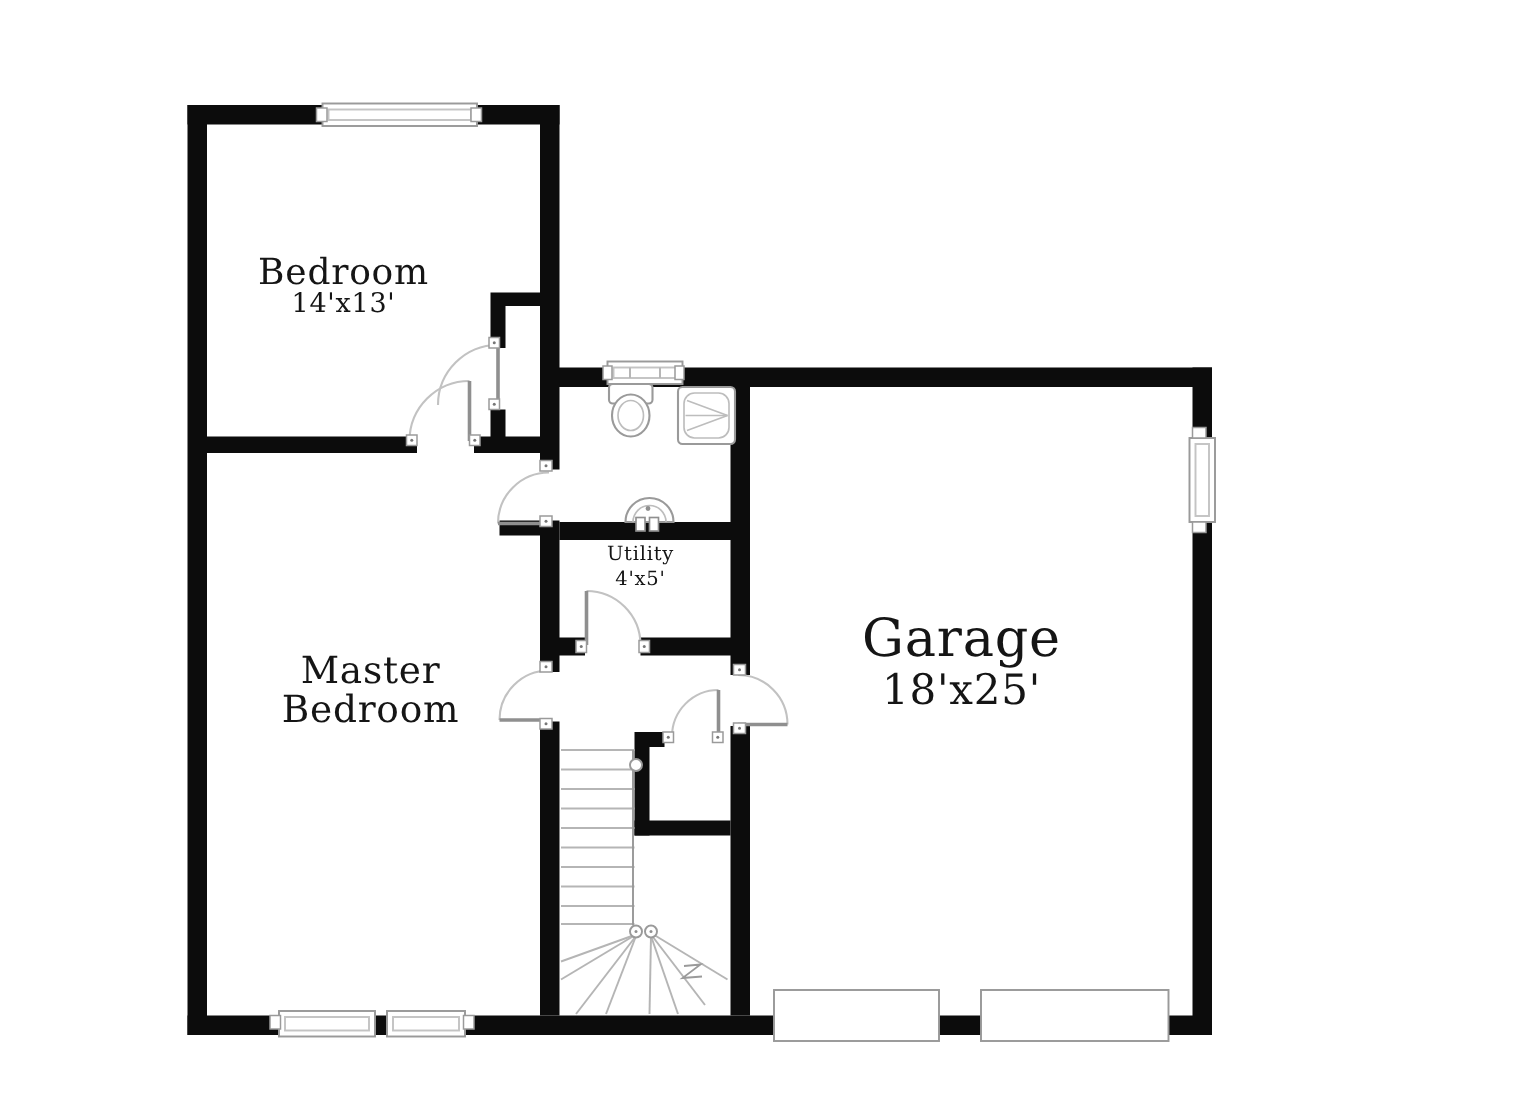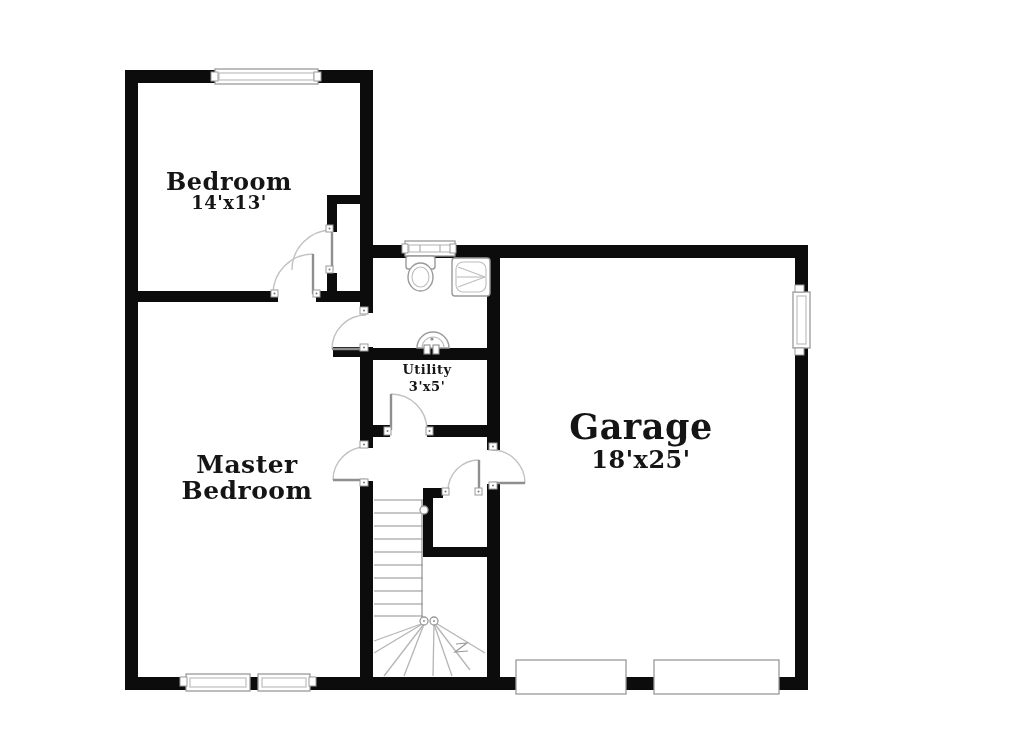--- a/index.html
+++ b/index.html
@@ -8,31 +8,31 @@
     width:1024px;height:745px;
     background:#ffffff;
     font-family:"DejaVu Serif","Liberation Serif",serif;
     overflow:hidden;
   }
   #plan svg{position:absolute;left:0;top:0;}
   .room-label{
     position:absolute;
     text-align:center;
     color:#151515;
-    font-weight:bold;
+    font-weight:normal;
     letter-spacing:.5px;
     line-height:1.05;
     pointer-events:none;
   }
   .lbl-bedroom{left:129px;top:169px;width:200px;font-size:24px;}
   .lbl-bedroom .dims{font-size:18px;}
-  .lbl-master{left:147px;top:452px;width:200px;font-size:25px;line-height:26px;}
+  .lbl-master{left:147px;top:434px;width:200px;font-size:25px;line-height:26px;}
   .lbl-utility{left:377px;top:361px;width:100px;font-size:13px;line-height:17px;}
   .lbl-garage{left:541px;top:408px;width:200px;font-size:35px;line-height:37px;}
-  .lbl-garage .dims{font-size:24px;line-height:30px;}
+  .lbl-garage .dims{font-size:28px;line-height:30px;}
 </style>
 </head>
 <body>
 
 <div id="plan">
 
 <svg width="1024" height="745" viewBox="0 0 1024 745">
 
   <g fill="#0c0c0c">
     <rect x="125" y="70" width="248" height="13"></rect>
@@ -227,21 +227,21 @@
     <div class="dims">14'x13'</div>
   </div>
 
   <div class="room-label lbl-master">
     <div>Master</div>
     <div>Bedroom</div>
   </div>
 
   <div class="room-label lbl-utility">
     <div>Utility</div>
-    <div class="dims">3'x5'</div>
+    <div class="dims">4'x5'</div>
   </div>
 
   <div class="room-label lbl-garage">
     <div>Garage</div>
     <div class="dims">18'x25'</div>
   </div>
 
 </div>
 
 </body></html>

